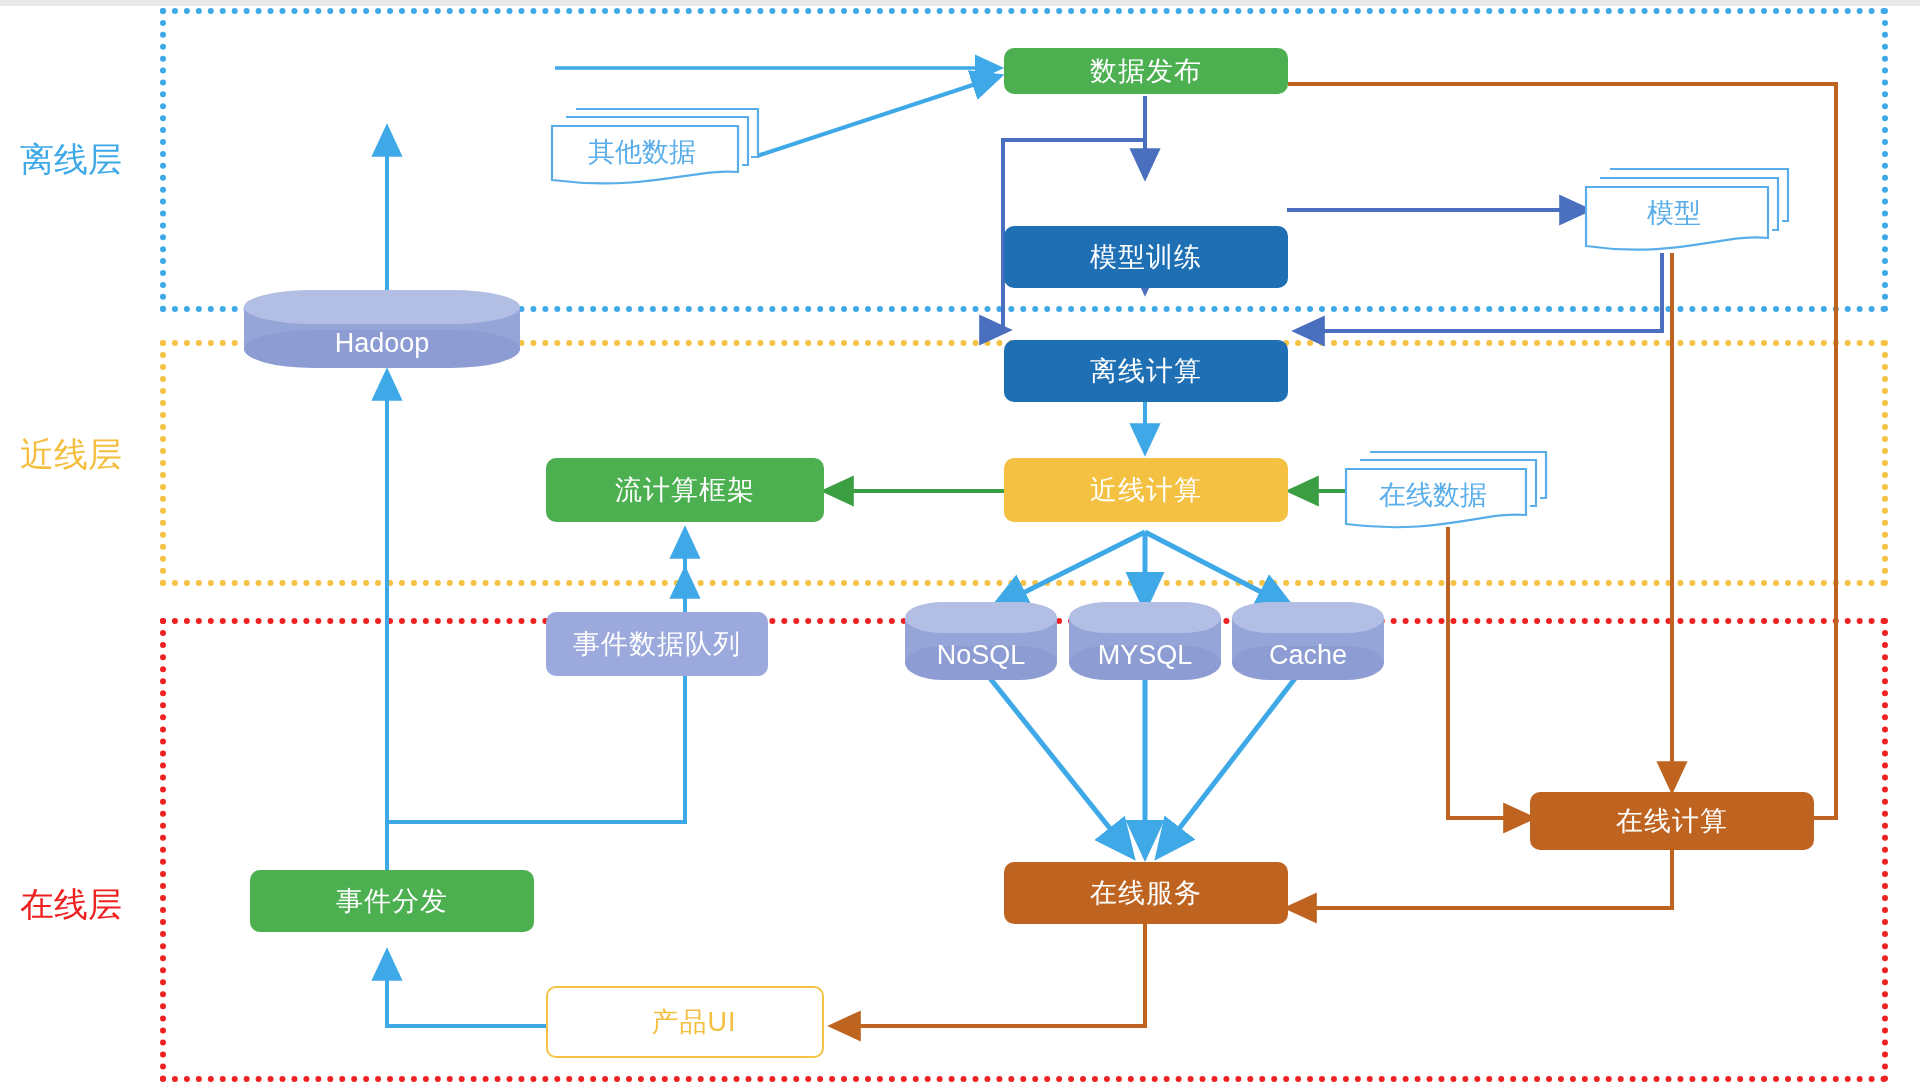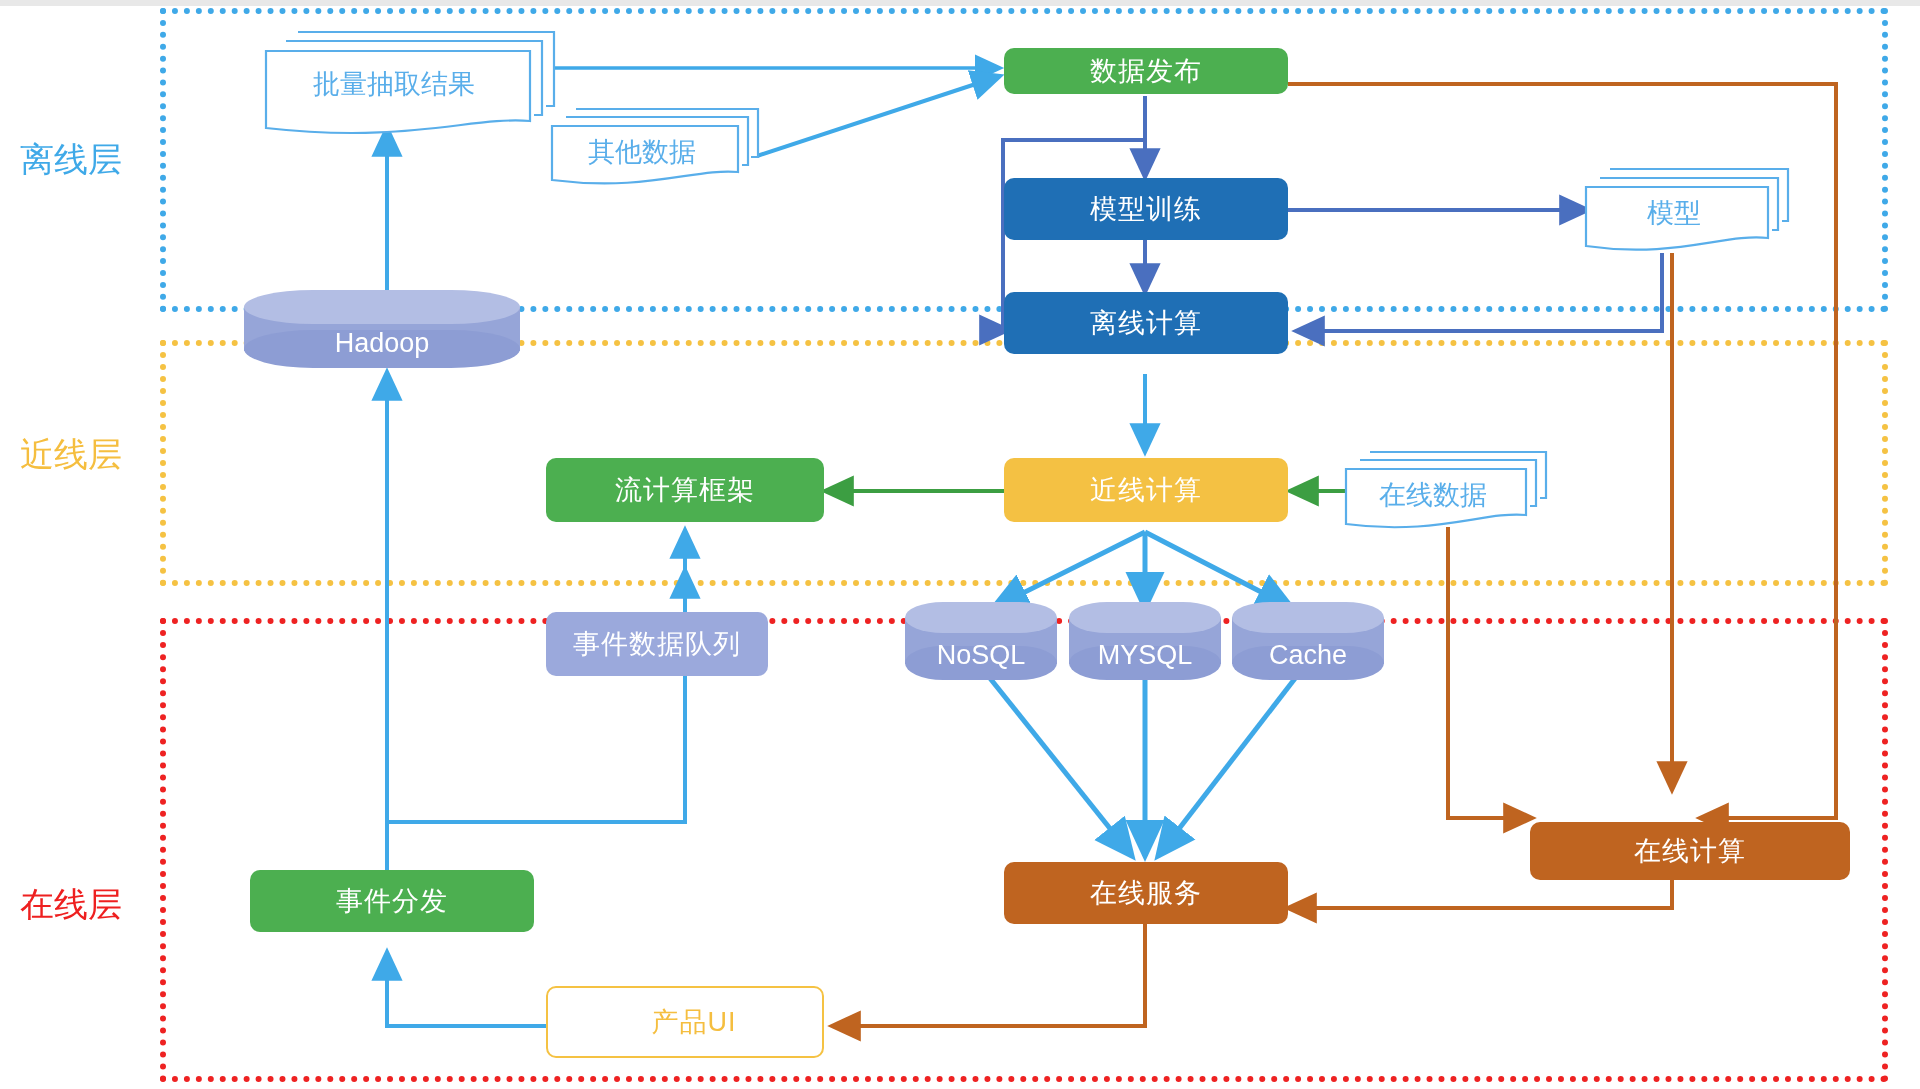--- a/index.html
+++ b/index.html
@@ -56,21 +56,21 @@
     border-radius: 10px;
     display: flex;
     align-items: center;
     justify-content: center;
     color: #ffffff;
     font-size: 27px;
     letter-spacing: 1px;
     white-space: nowrap;
   }
   .n-green  { background: #4CAF50; }
-  .n-blue   { background: #1F6FB5; }
+  .n-blue   { background: #1F6FB5; margin-top: 48px; }
   .n-amber  { background: #F4C143; }
   .n-brown  { background: #BF6420; }
   .n-lav    { background: #9BA9DC; }
   .n-ui {
     background: #ffffff;
     border: 2px solid #F5C243;
     color: #F5BE3F;
   }
 
   
@@ -204,28 +204,20 @@
 
       <path d="M1448,527 L1448,818 L1532,818" stroke="#BF6420" stroke-width="4" marker-end="url(#ah-br)"></path>
 
       <path d="M1672,845 L1672,908 L1288,908" stroke="#BF6420" stroke-width="4" marker-end="url(#ah-br)"></path>
 
       <path d="M1145,920 L1145,1026 L832,1026" stroke="#BF6420" stroke-width="4" marker-end="url(#ah-br)"></path>
 
     </g>
   </svg>
 
-  <div class="docstack" style="left:258px; top:20px; width:300px; height:120px;">
-    <svg width="300" height="120" viewBox="0 0 300 120">
-      <path d="M40,12 L296,12 L296,86 L288,86" fill="#fff" stroke="#59AEEA" stroke-width="2.2"></path>
-      <path d="M28,21 L284,21 L284,95 L276,95" fill="#fff" stroke="#59AEEA" stroke-width="2.2"></path>
-      <path d="M8,31 L272,31 L272,101 C215,96 150,124 8,108 Z" fill="#fff" stroke="#59AEEA" stroke-width="2.2"></path>
-    </svg>
-    <div class="doc-label" style="left:0; top:46px; width:272px;">批量抽取结果</div>
-  </div>
 
   <div class="docstack" style="left:546px; top:100px; width:220px; height:96px;">
     <svg width="220" height="96" viewBox="0 0 220 96">
       <path d="M30,9 L212,9 L212,57 L205,57" fill="#fff" stroke="#59AEEA" stroke-width="2.2"></path>
       <path d="M20,17 L202,17 L202,65 L196,65" fill="#fff" stroke="#59AEEA" stroke-width="2.2"></path>
       <path d="M6,26 L192,26 L192,72 C150,68 100,92 6,80 Z" fill="#fff" stroke="#59AEEA" stroke-width="2.2"></path>
     </svg>
     <div class="doc-label" style="left:0; top:34px; width:192px;">其他数据</div>
   </div>
 
@@ -284,17 +276,17 @@
   <div class="node n-green" style="left:546px; top:458px; width:278px; height:64px;">流计算框架</div>
 
   <div class="node n-amber" style="left:1004px; top:458px; width:284px; height:64px;">近线计算</div>
 
   <div class="node n-lav" style="left:546px; top:612px; width:222px; height:64px;">事件数据队列</div>
 
   <div class="node n-green" style="left:250px; top:870px; width:284px; height:62px;">事件分发</div>
 
   <div class="node n-brown" style="left:1004px; top:862px; width:284px; height:62px;">在线服务</div>
 
-  <div class="node n-brown" style="left:1530px; top:822px; width:320px; height:58px;">在线计算</div>
+  <div class="node n-brown" style="left:1530px; top:792px; width:284px; height:58px;">在线计算</div>
 
   <div class="node n-ui" style="left:546px; top:986px; width:278px; height:72px;padding-left:18px;">产品UI</div>
 
 </div>
 
 </body></html>

